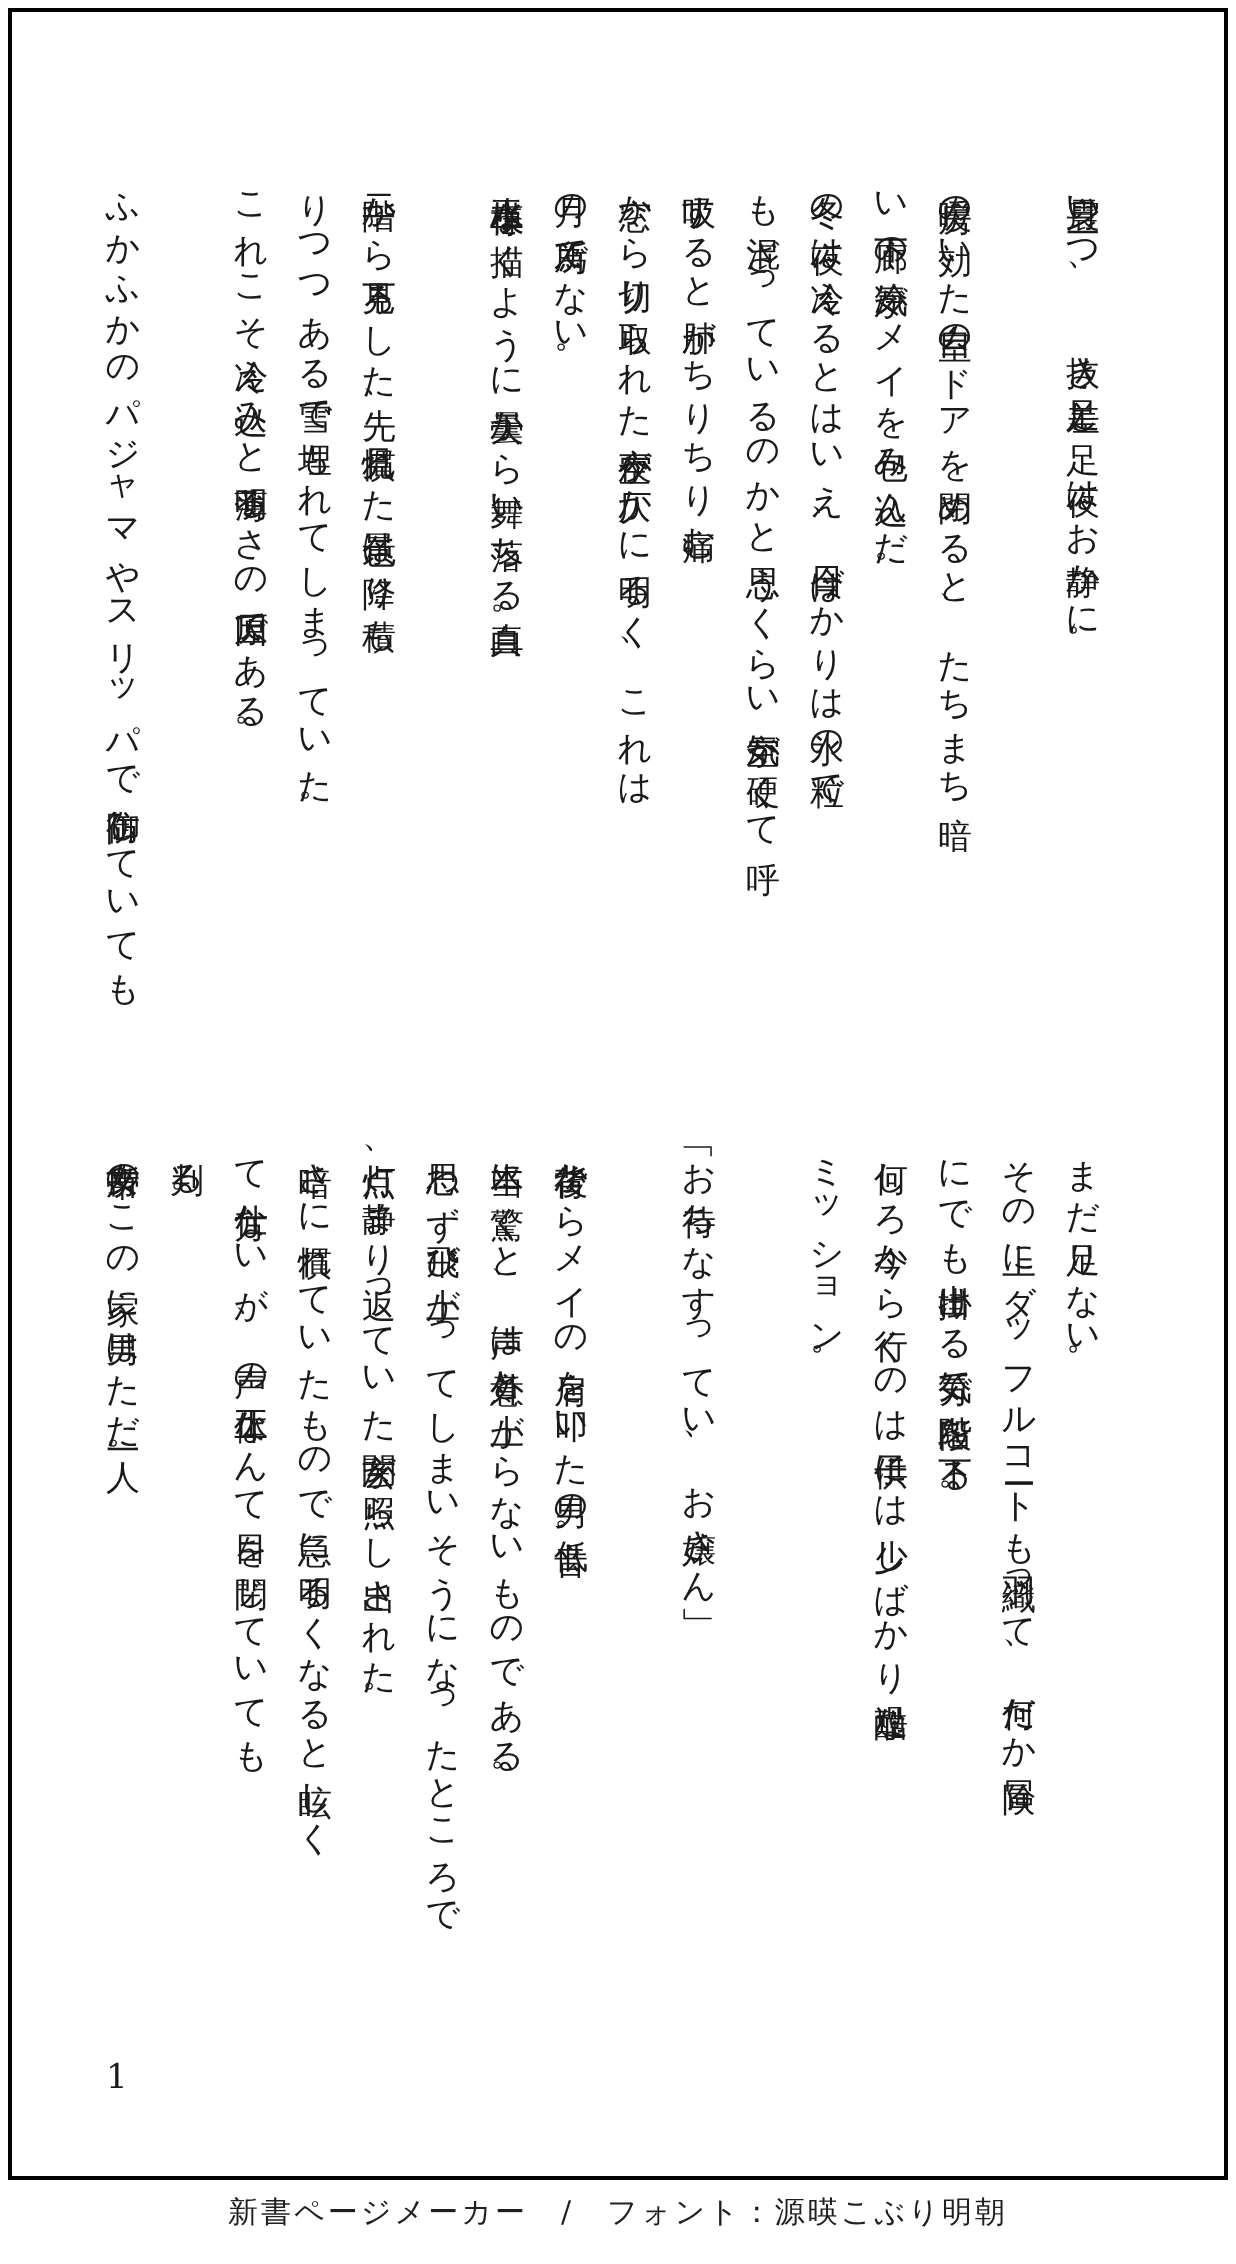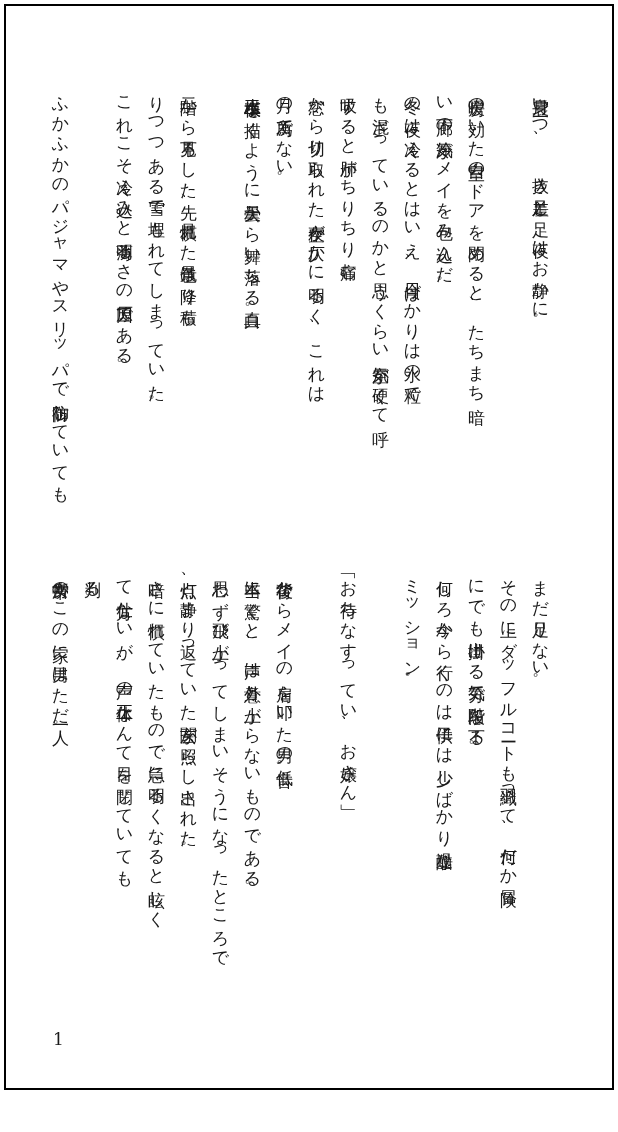--- a/index.html
+++ b/index.html
@@ -81,13 +81,14 @@
         <div class="line">本当に驚くと、声は意外と上がらないものである。</div>
         <div class="line">思わず飛び上がってしまいそうになったところで</div>
         <div class="line">点灯、静まり返っていた玄関が照らし出された。</div>
         <div class="line">暗さに慣れていたもので急に明るくなると眩しく</div>
         <div class="line">て仕方ないが、声の正体なんて目を閉じていても</div>
         <div class="line">判る。</div>
         <div class="line">女所帯のこの家に男はただ一人。</div>
       </div>
     <div class="page-number">1</div>
   </div>
+  <div class="footer">新書ページメーカー　/　フォント：源暎こぶり明朝</div>
 </div>
 
 </body></html>

